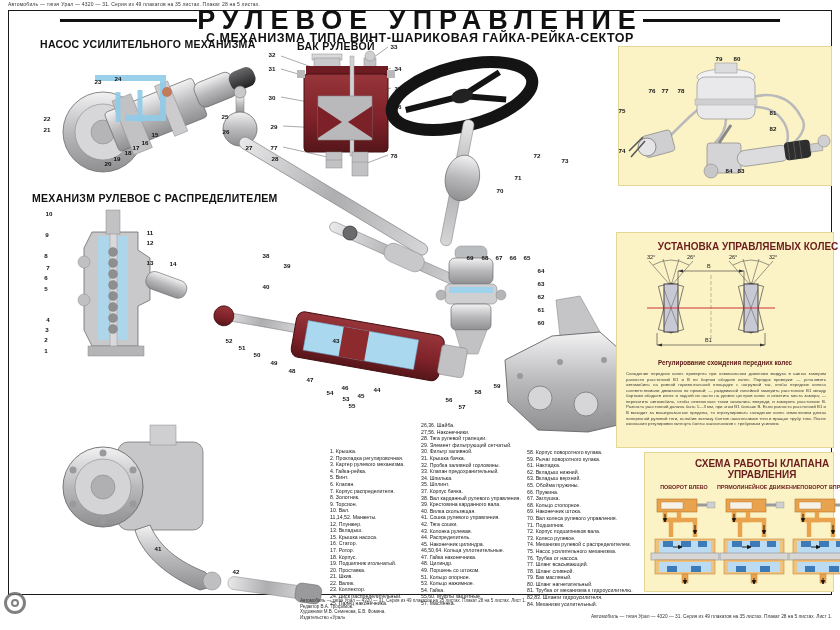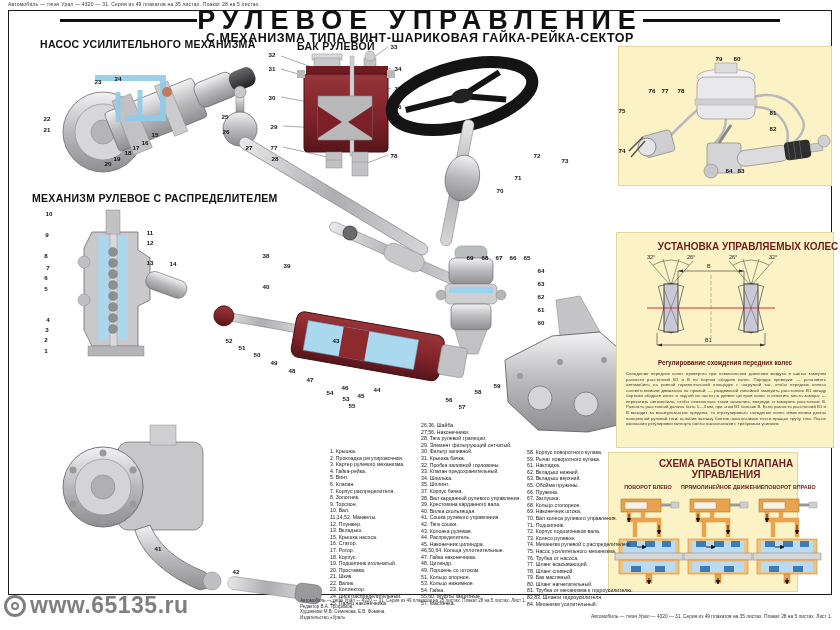--- a/index.html
+++ b/index.html
@@ -319,21 +319,21 @@
       <polygon points="61,18 66,16.5 66,19.5"></polygon>
         <polygon points="127,18 122,16.5 122,19.5"></polygon>
       <polygon points="40,92 45,90.5 45,93.5"></polygon>
         <polygon points="148,92 143,90.5 143,93.5"></polygon>
     </g>
   </svg>
   <div class="abs caption" style="top:126px;">Регулирование схождения передних колес</div>
   <div class="abs para" style="left:9px;top:138px;width:200px;height:72px;overflow:hidden;">Схождение передних колес проверять при номинальном давлении воздуха в шинах замером разности расстояний В1 и В по бортам ободьев колес. Порядок проверки: — установить автомобиль на ровной горизонтальной площадке с нагрузкой так, чтобы передние колеса соответствовали движению по прямой; — раздвижной линейкой замерить расстояние В1 между бортами ободьев колес и задней их части на уровне центров колес и отметить места замера; — перекатить автомобиль, чтобы отмеченные точки оказались впереди, и замерить расстояние В. Разность расстояний должна быть 1—3 мм, при этом В1 больше В. Если разность расстояний В1 и В выходит за вышеуказанные пределы, то отрегулировать схождение колес изменением длины поперечной рулевой тяги, ослабив затяжку болтов наконечников тяги и вращая трубу тяги. После окончания регулировки затянуть болты наконечников с требуемым усилием.</div>
 </div>
 
-<div class="abs panel" style="left:608px;top:452px;width:190px;height:140px;text-decoration:underline;">
+<div class="abs panel" style="left:644px;top:452px;width:190px;height:140px;text-decoration:underline;">
   <div class="abs panel-head" style="top:5px;">СХЕМА РАБОТЫ КЛАПАНА УПРАВЛЕНИЯ</div>
   <div class="abs mode-label" style="left:6px;top:31px;width:66px;">ПОВОРОТ ВЛЕВО</div>
   <div class="abs mode-label" style="left:72px;top:31px;width:76px;">ПРЯМОЛИНЕЙНОЕ ДВИЖЕНИЕ</div>
   <div class="abs mode-label" style="left:148px;top:31px;width:66px;">ПОВОРОТ ВПРАВО</div>
   <svg class="abs" style="left:0;top:42px;" width="218" height="94" viewBox="0 0 218 94">
     <g id="valve-base">
       <rect x="12" y="4" width="40" height="13" fill="#e9a24e" stroke="#b5762a" stroke-width="0.6"></rect>
       <rect x="16" y="7" width="22" height="7" fill="#f7f2e8" stroke="#b5762a" stroke-width="0.4"></rect>
       <line x1="52" y1="10" x2="64" y2="10" stroke="#9a9a9d" stroke-width="3"></line>
       <rect x="62" y="7" width="8" height="6" fill="#cfcfcf" stroke="#909090" stroke-width="0.4"></rect>
@@ -541,21 +541,20 @@
     <span class="callout" style="left: 622px; top: 110px;">75</span>
     <span class="callout" style="left: 773px; top: 112px;">81</span>
     <span class="callout" style="left: 773px; top: 128px;">82</span>
     <span class="callout" style="left: 622px; top: 150px;">74</span>
     <span class="callout" style="left: 729px; top: 170px;">84</span>
     <span class="callout" style="left: 741px; top: 170px;">83</span>
   </div>
 
 <div class="abs watermark">
   <div class="wm-ring"></div>
-  <div class="wm-text">www.65135.ru</div>
 </div>
 <div class="abs footer-block">
   <div>Автомобиль — тягач Урал — 4320 — 31. Серия из 49 плакатов на 35 листах. Плакат 28 на 5 листах. Лист 1.</div>
   <div>Редактор В.А. Трофимов.</div>
   <div>Художники М.В. Семенова, Е.В. Фомина.</div>
   <div>Издательство «Урал»</div>
 </div>
 <div class="abs corner-note">Автомобиль — тягач Урал — 4320 — 31. Серия из 49 плакатов на 35 листах. Плакат 28 на 5 листах. Лист 1.</div>
 
 </body></html>

